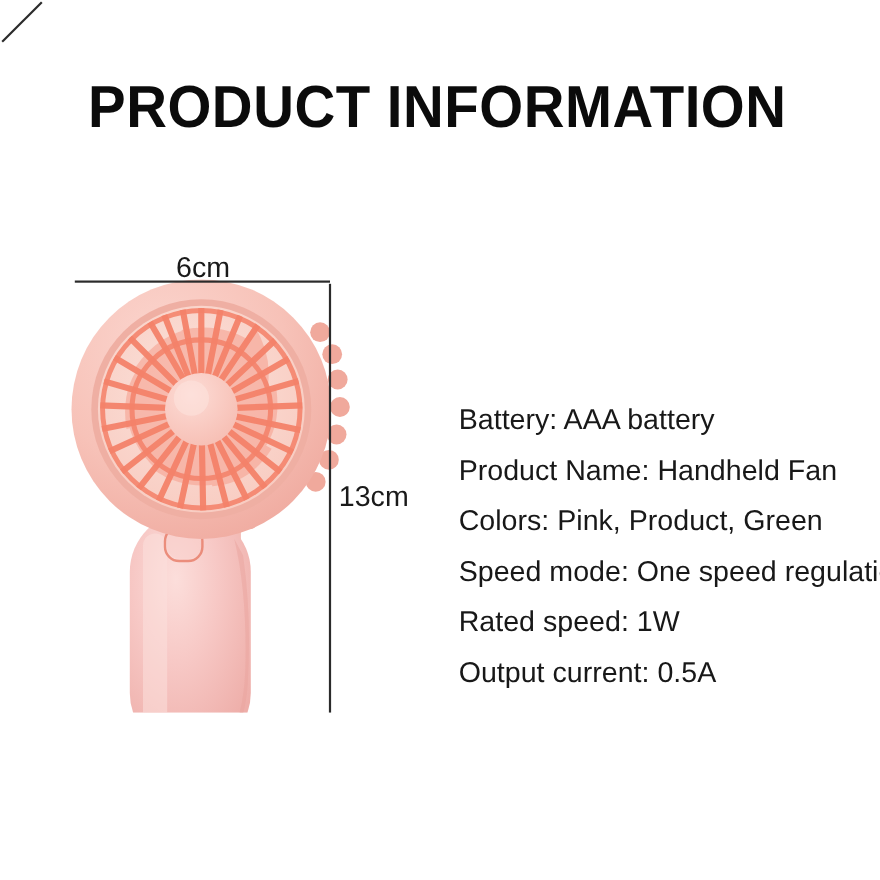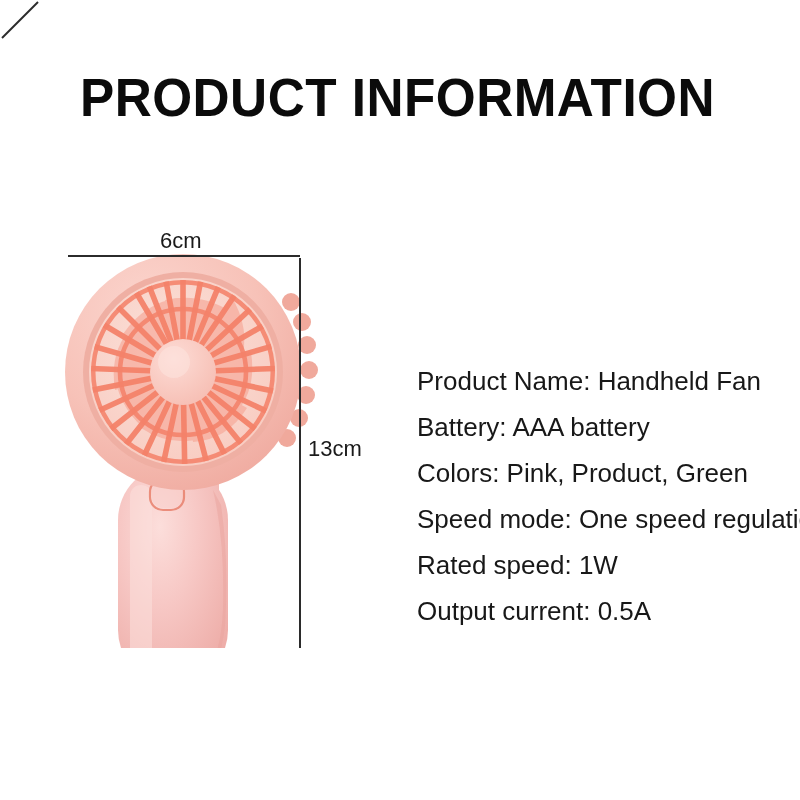--- a/index.html
+++ b/index.html
@@ -41,21 +41,21 @@
     top: 240px;
     width: 300px;
     height: 470px;
   }
   .product-svg { display: block; }
 
   
   .dim-label {
     position: absolute;
     color: #1a1a1a;
-    font-size: 22px;
+    font-size: 26px;
     font-family: "Liberation Sans", sans-serif;
     white-space: nowrap;
   }
   .dim-width  { left: 160px; top: 228px; }
   .dim-height { left: 308px; top: 436px; }
   .dim-depth  { left: 222px; top: 678px; margin-top: 36px; }
 
   .dim-line {
     position: absolute;
     background: #2b2b2b;
@@ -226,21 +226,21 @@
     <line x1="2" y1="38" x2="38" y2="2" stroke="#2b2b2b" stroke-width="2"></line>
   </svg>
 
   
   <div class="dim-label dim-width">6cm</div>
   <div class="dim-label dim-height">13cm</div>
   <div class="dim-label dim-depth">4.5cm</div>
 
   
   <div class="spec-list">
+    <div class="spec-item">Battery: AAA battery</div>
     <div class="spec-item">Product Name: Handheld Fan</div>
-    <div class="spec-item">Battery: AAA battery</div>
     <div class="spec-item">Colors: Pink, Product, Green</div>
     <div class="spec-item">Speed mode: One speed regulation</div>
     <div class="spec-item">Rated speed: 1W</div>
     <div class="spec-item">Output current: 0.5A</div>
   </div>
 
 </div>
 
 </body></html>

